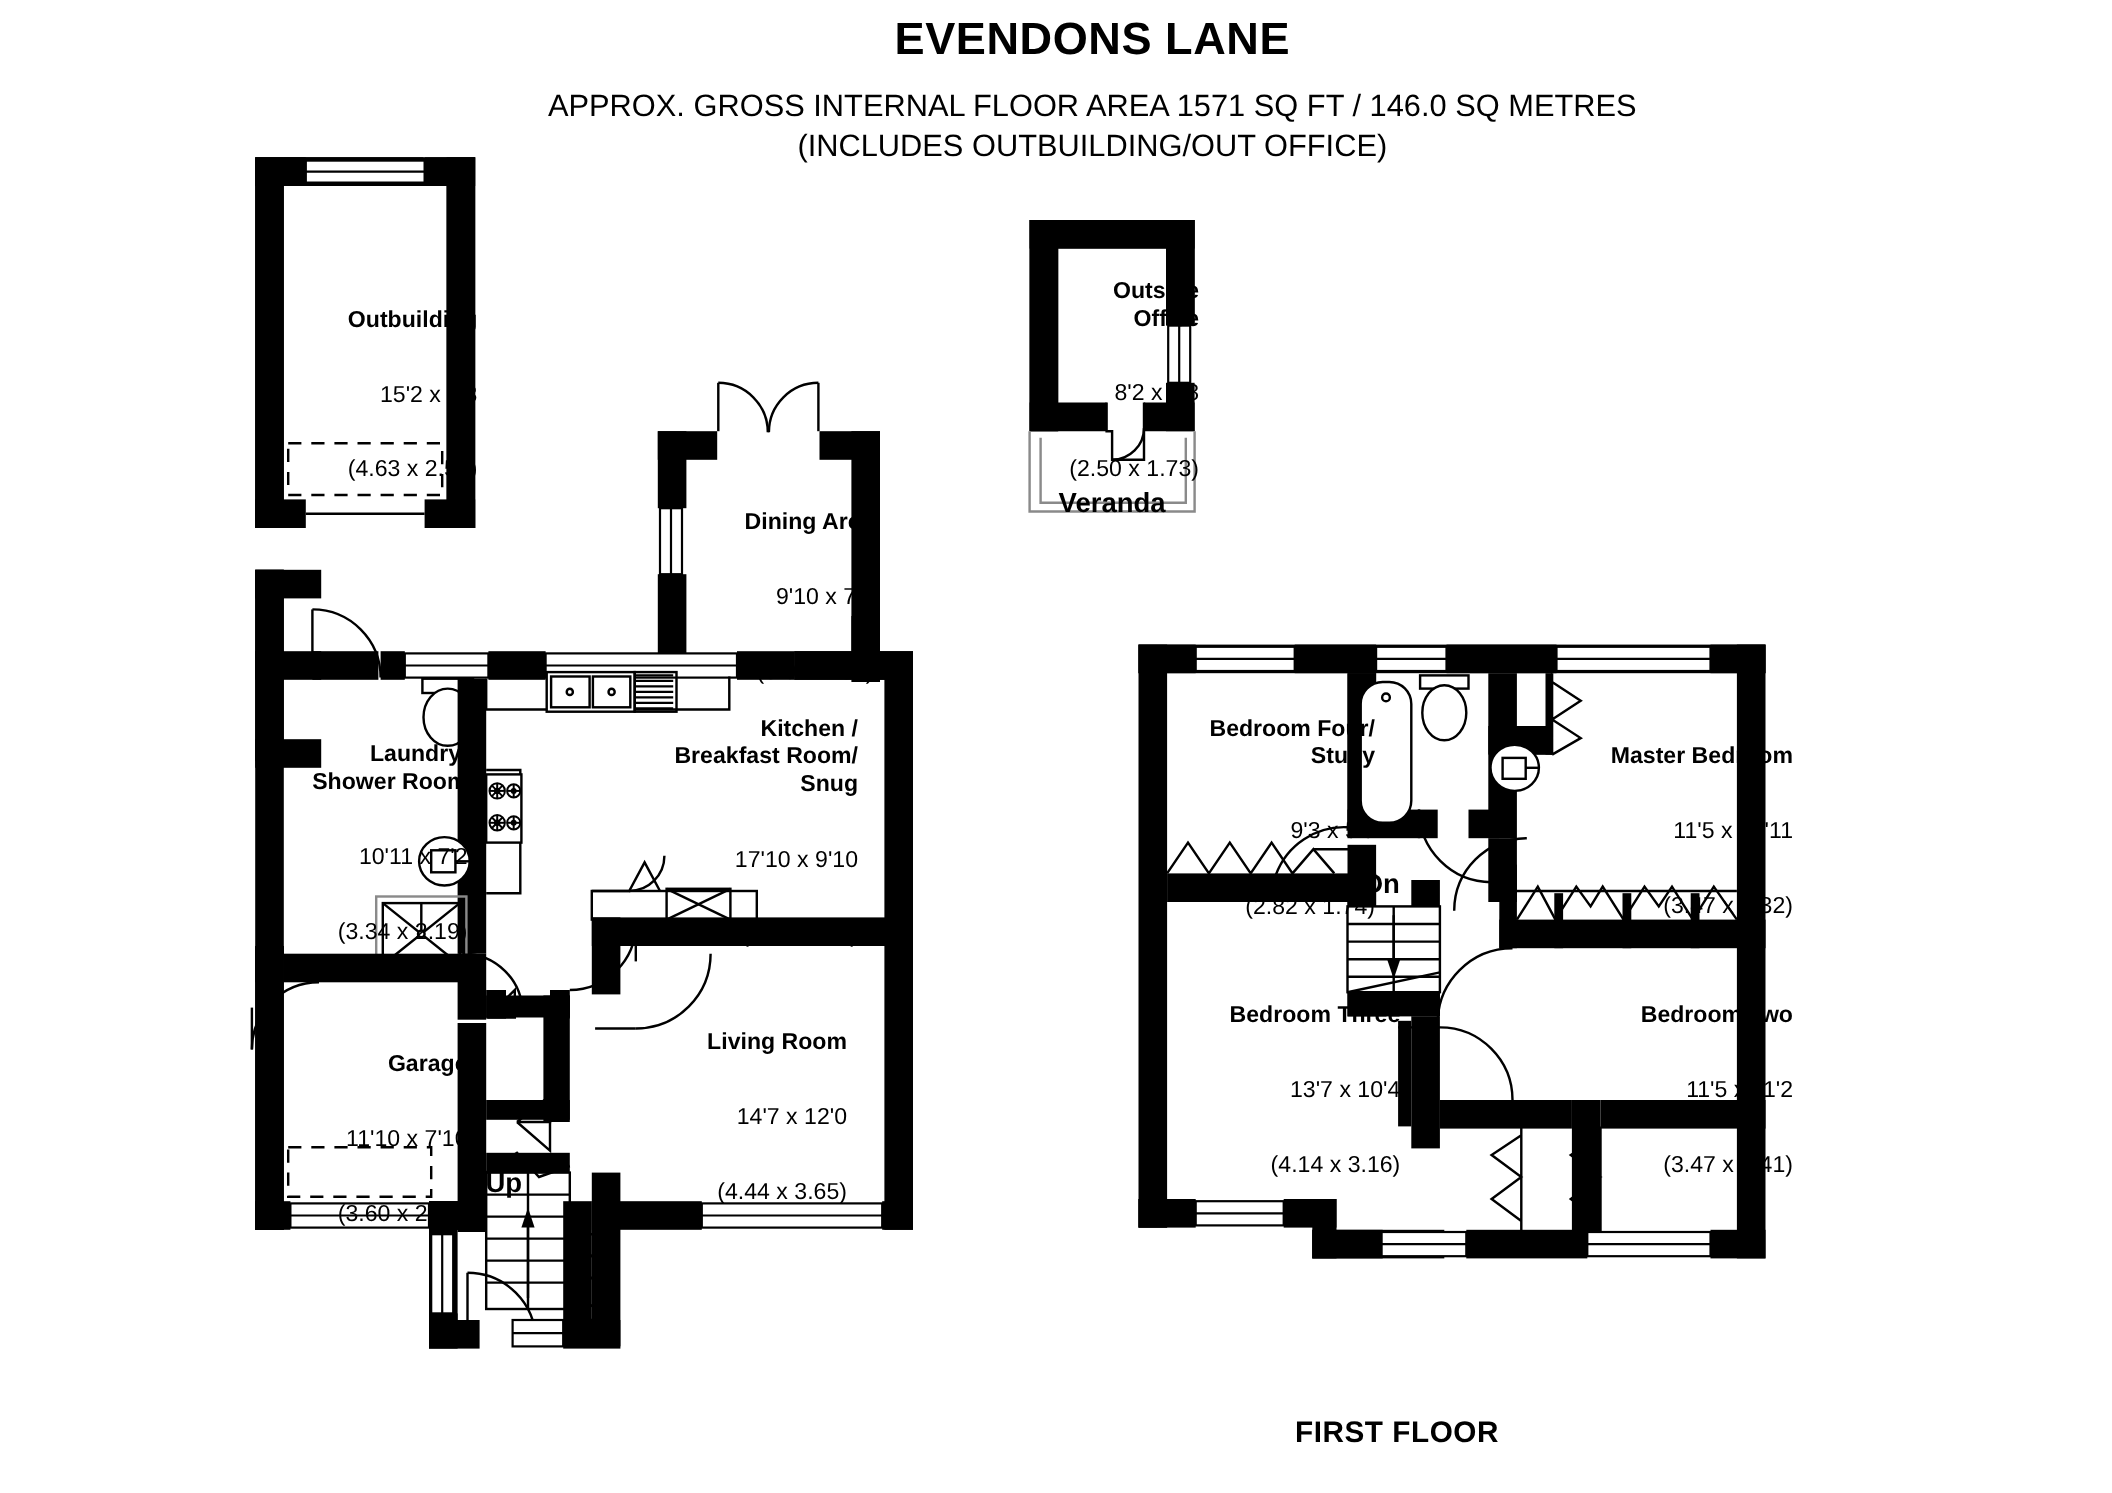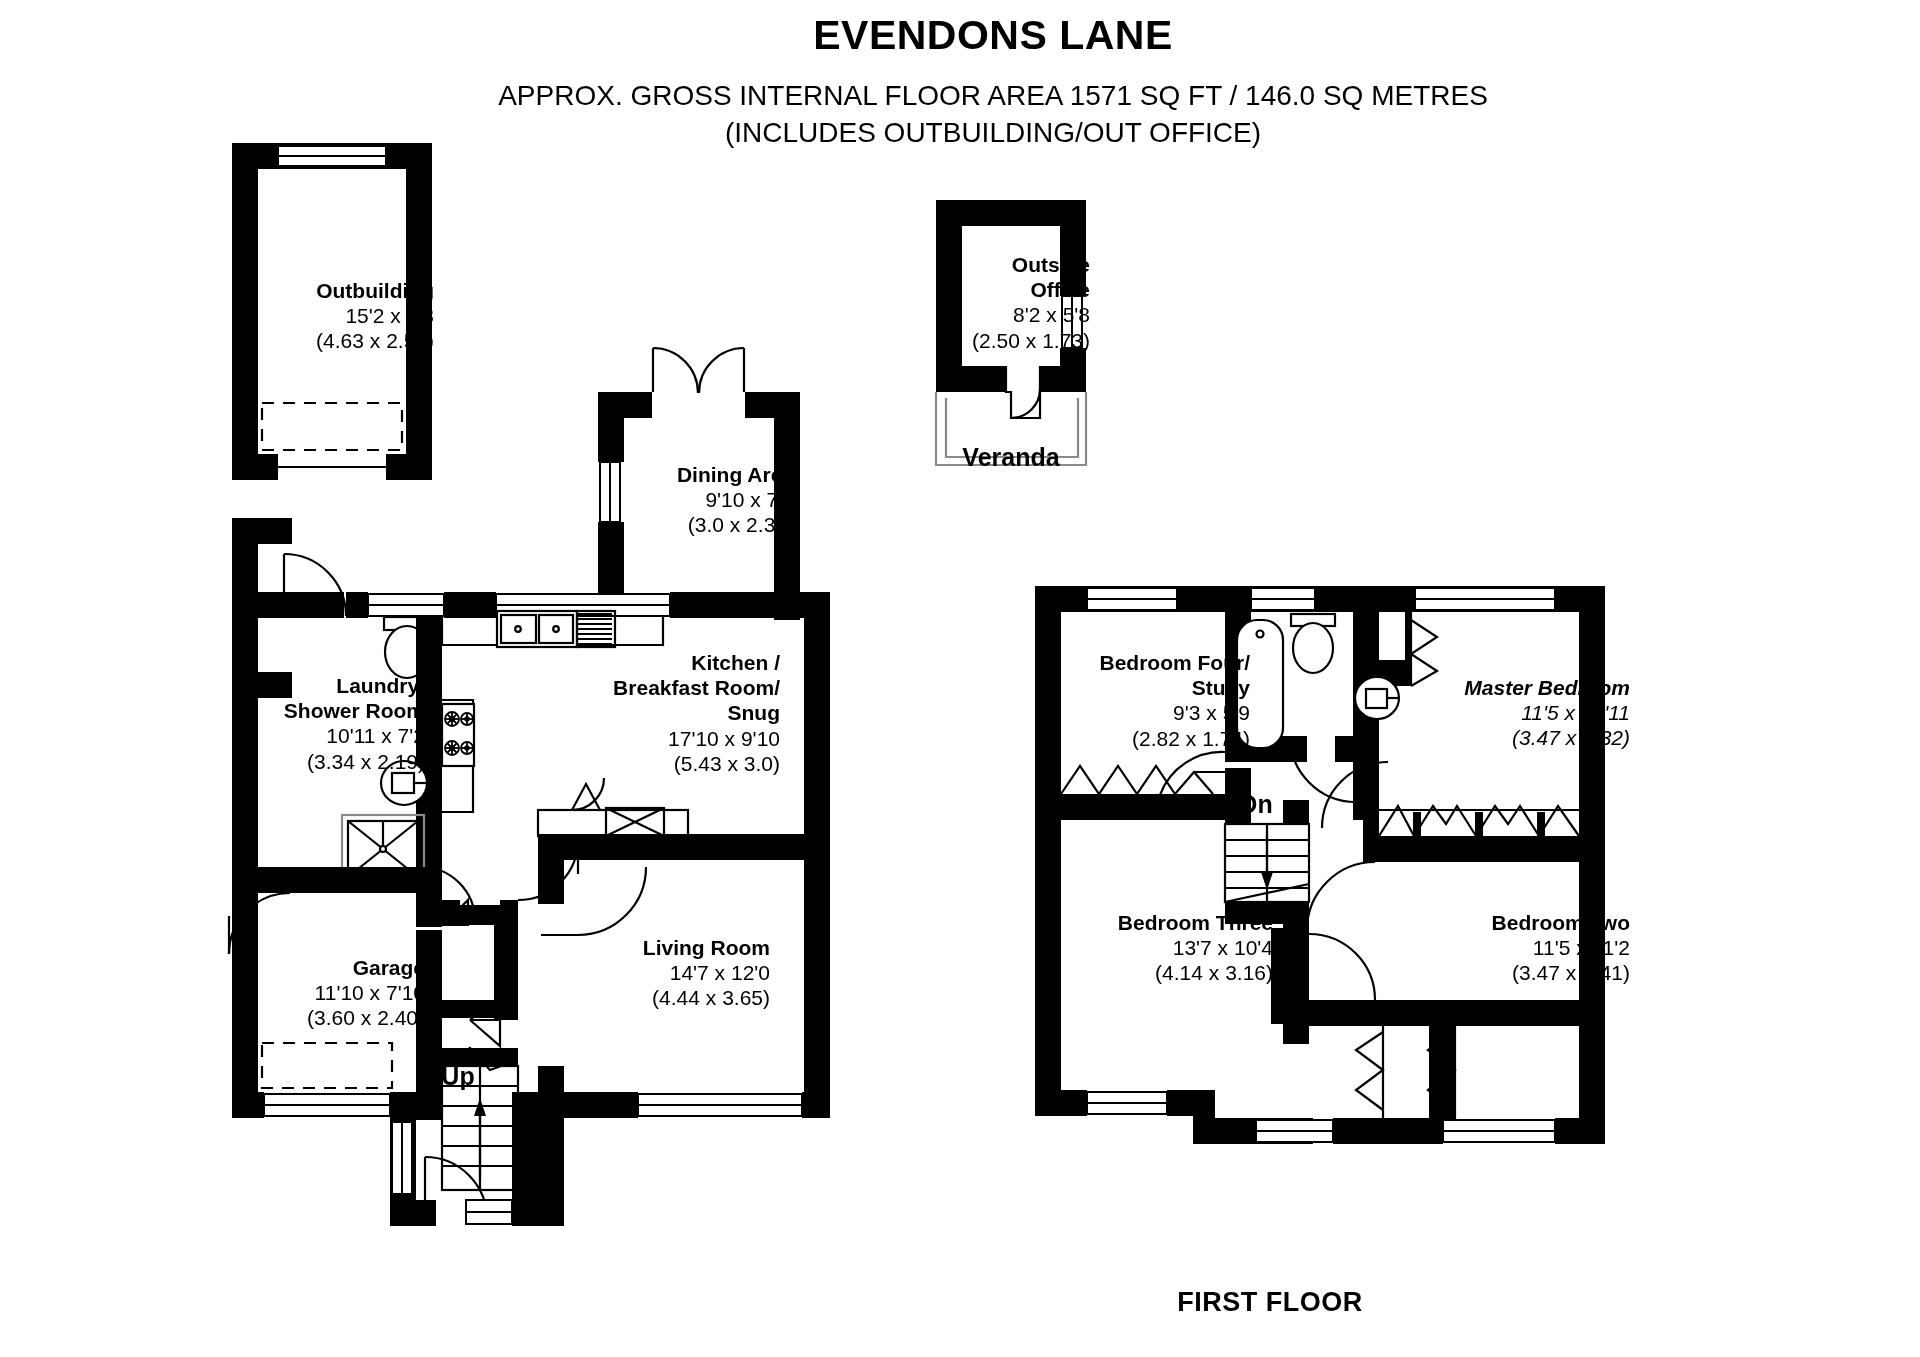--- a/index.html
+++ b/index.html
@@ -80,20 +80,21 @@
     line-height: 1.20;
   }
   .rm-name {
     font-size: 21px;
     font-weight: bold;
     white-space: pre-line;
   }
   .rm-dim {
     font-size: 21px;
     font-weight: normal;
+    margin-top: 43px;
   }
   .small-tag {
     position: absolute;
     font-size: 25px;
     font-weight: bold;
     text-align: center;
   }
   .wall { fill:#000000; }
   .win  { fill:#ffffff; stroke:#000000; stroke-width:2; }
   .winline { stroke:#000000; stroke-width:2; fill:none; }
@@ -531,21 +532,21 @@
 
   <div class="small-tag" style="left:418px; top:1062px; width:80px;">Up</div>
 
   <div class="rm-label" style="left:1055px; top:650px; width:195px;">
     <div class="rm-name">Bedroom Four/
 Study</div>
     <div class="rm-dim">9'3 x 5'9</div>
     <div class="rm-dim">(2.82 x 1.74)</div>
   </div>
 
-  <div class="rm-label" style="left:1415px; top:675px; width:215px;font-style:italic;">
+  <div class="rm-label" style="left:1415px; top:675px; width:215px;">
     <div class="rm-name">Master Bedroom</div>
     <div class="rm-dim">11'5 x 10'11</div>
     <div class="rm-dim">(3.47 x 3.32)</div>
   </div>
 
   <div class="small-tag" style="left:1216px; top:790px; width:80px;">Dn</div>
 
   <div class="rm-label" style="left:1058px; top:910px; width:215px;">
     <div class="rm-name">Bedroom Three</div>
     <div class="rm-dim">13'7 x 10'4</div>

